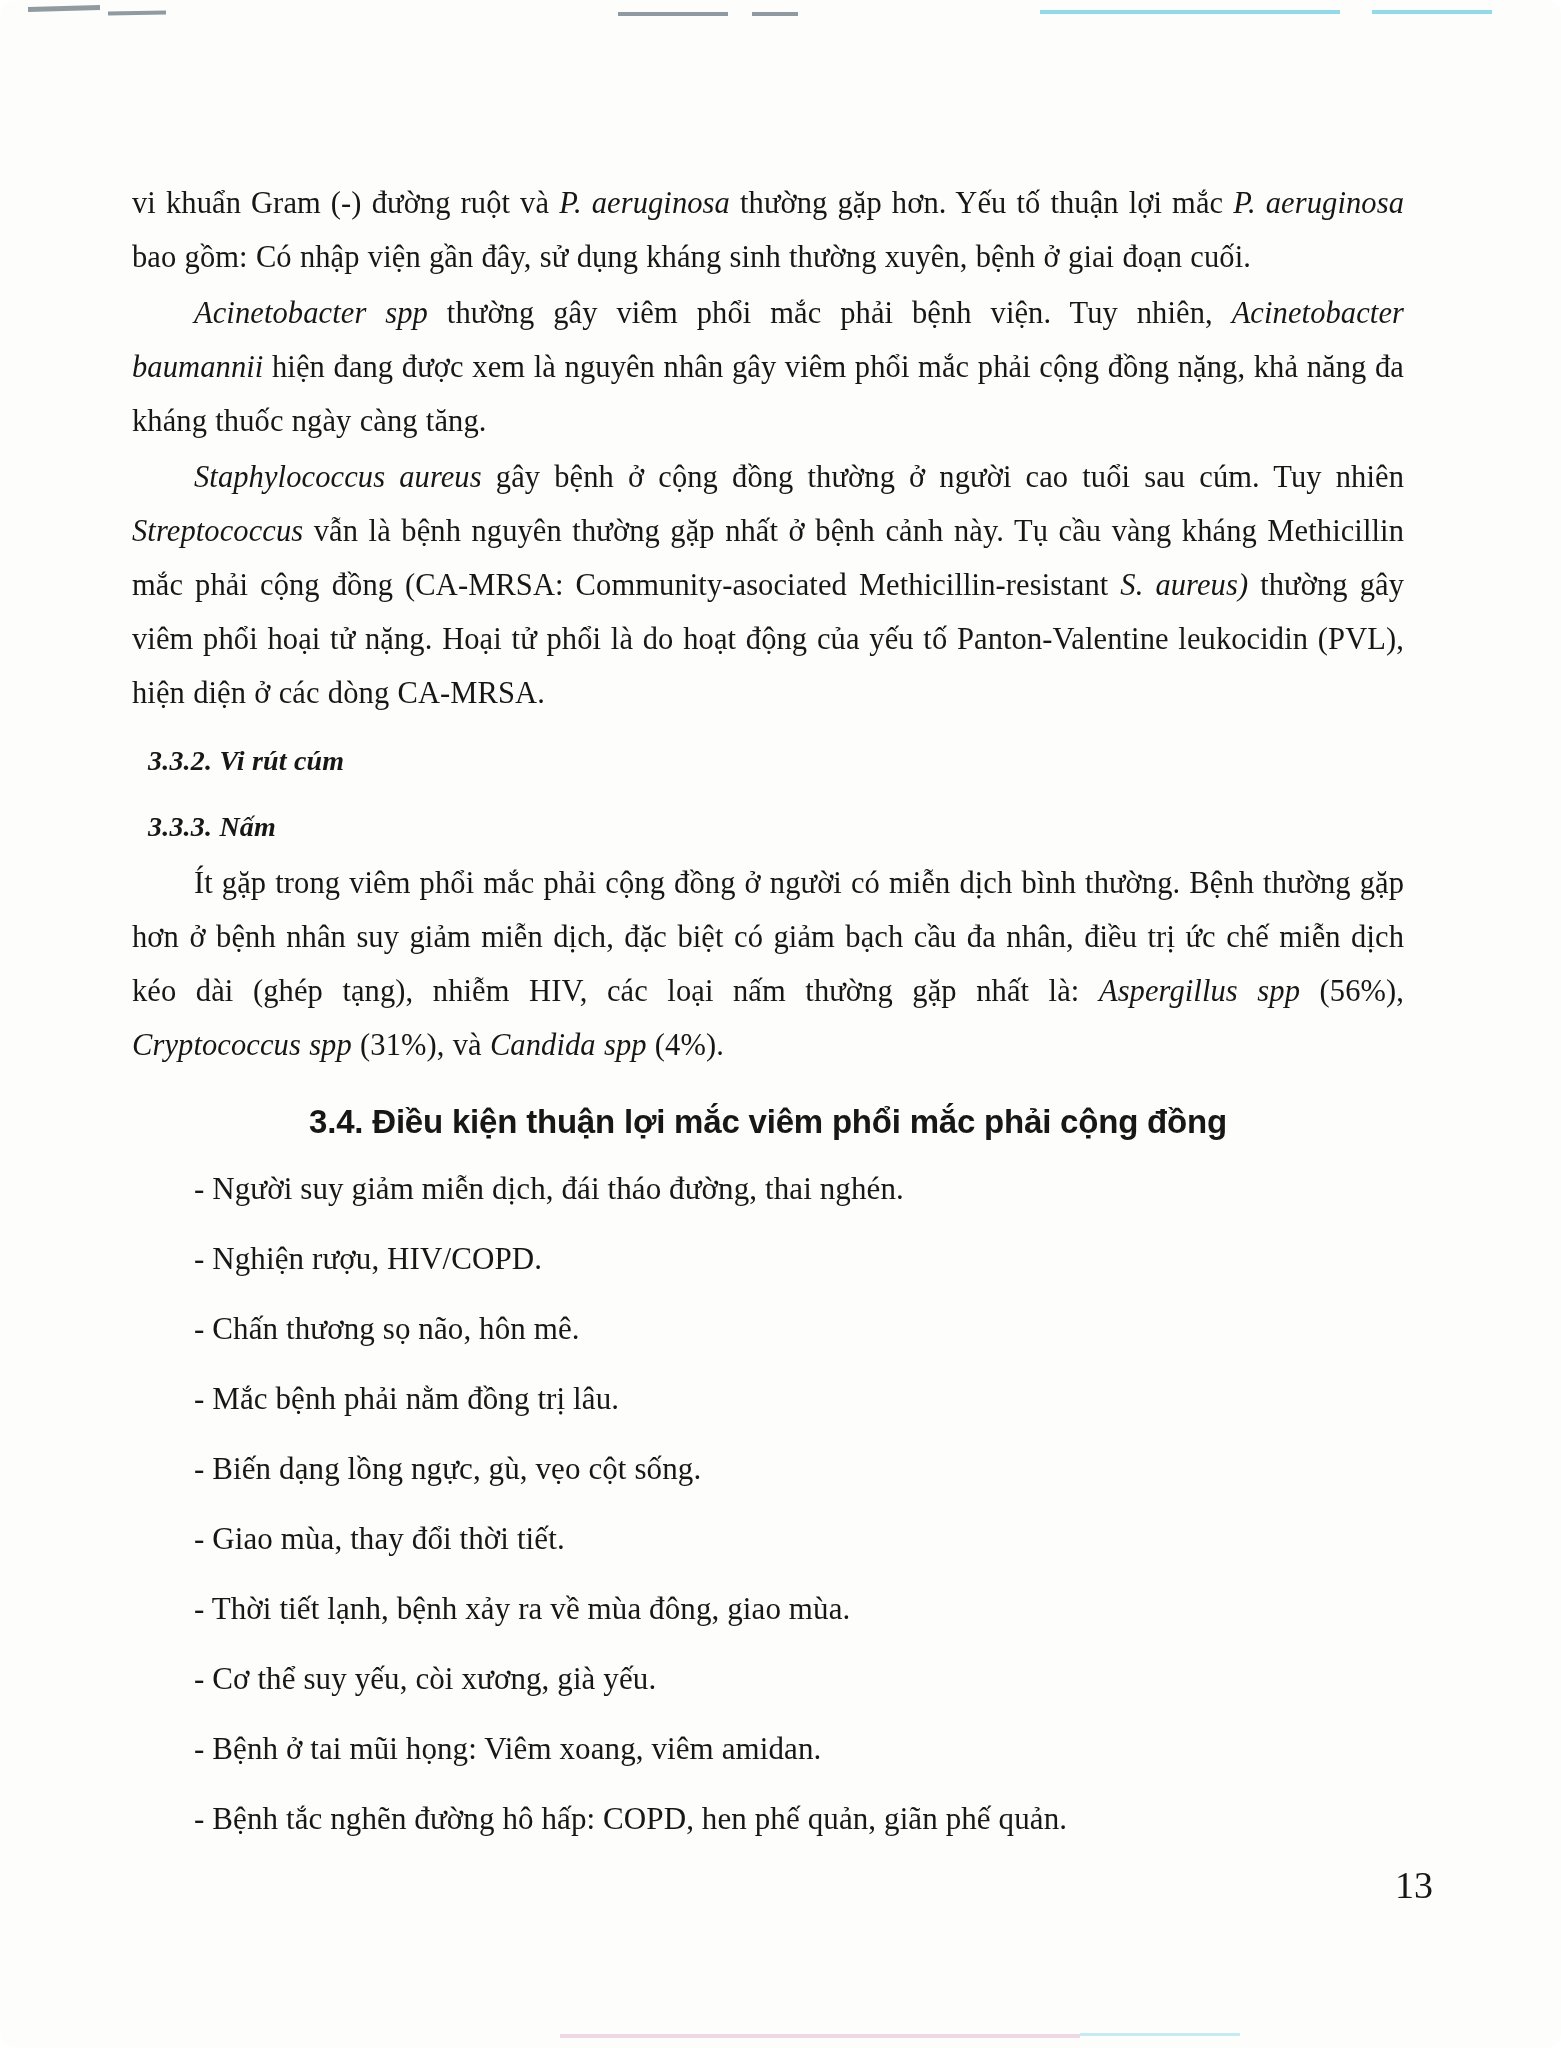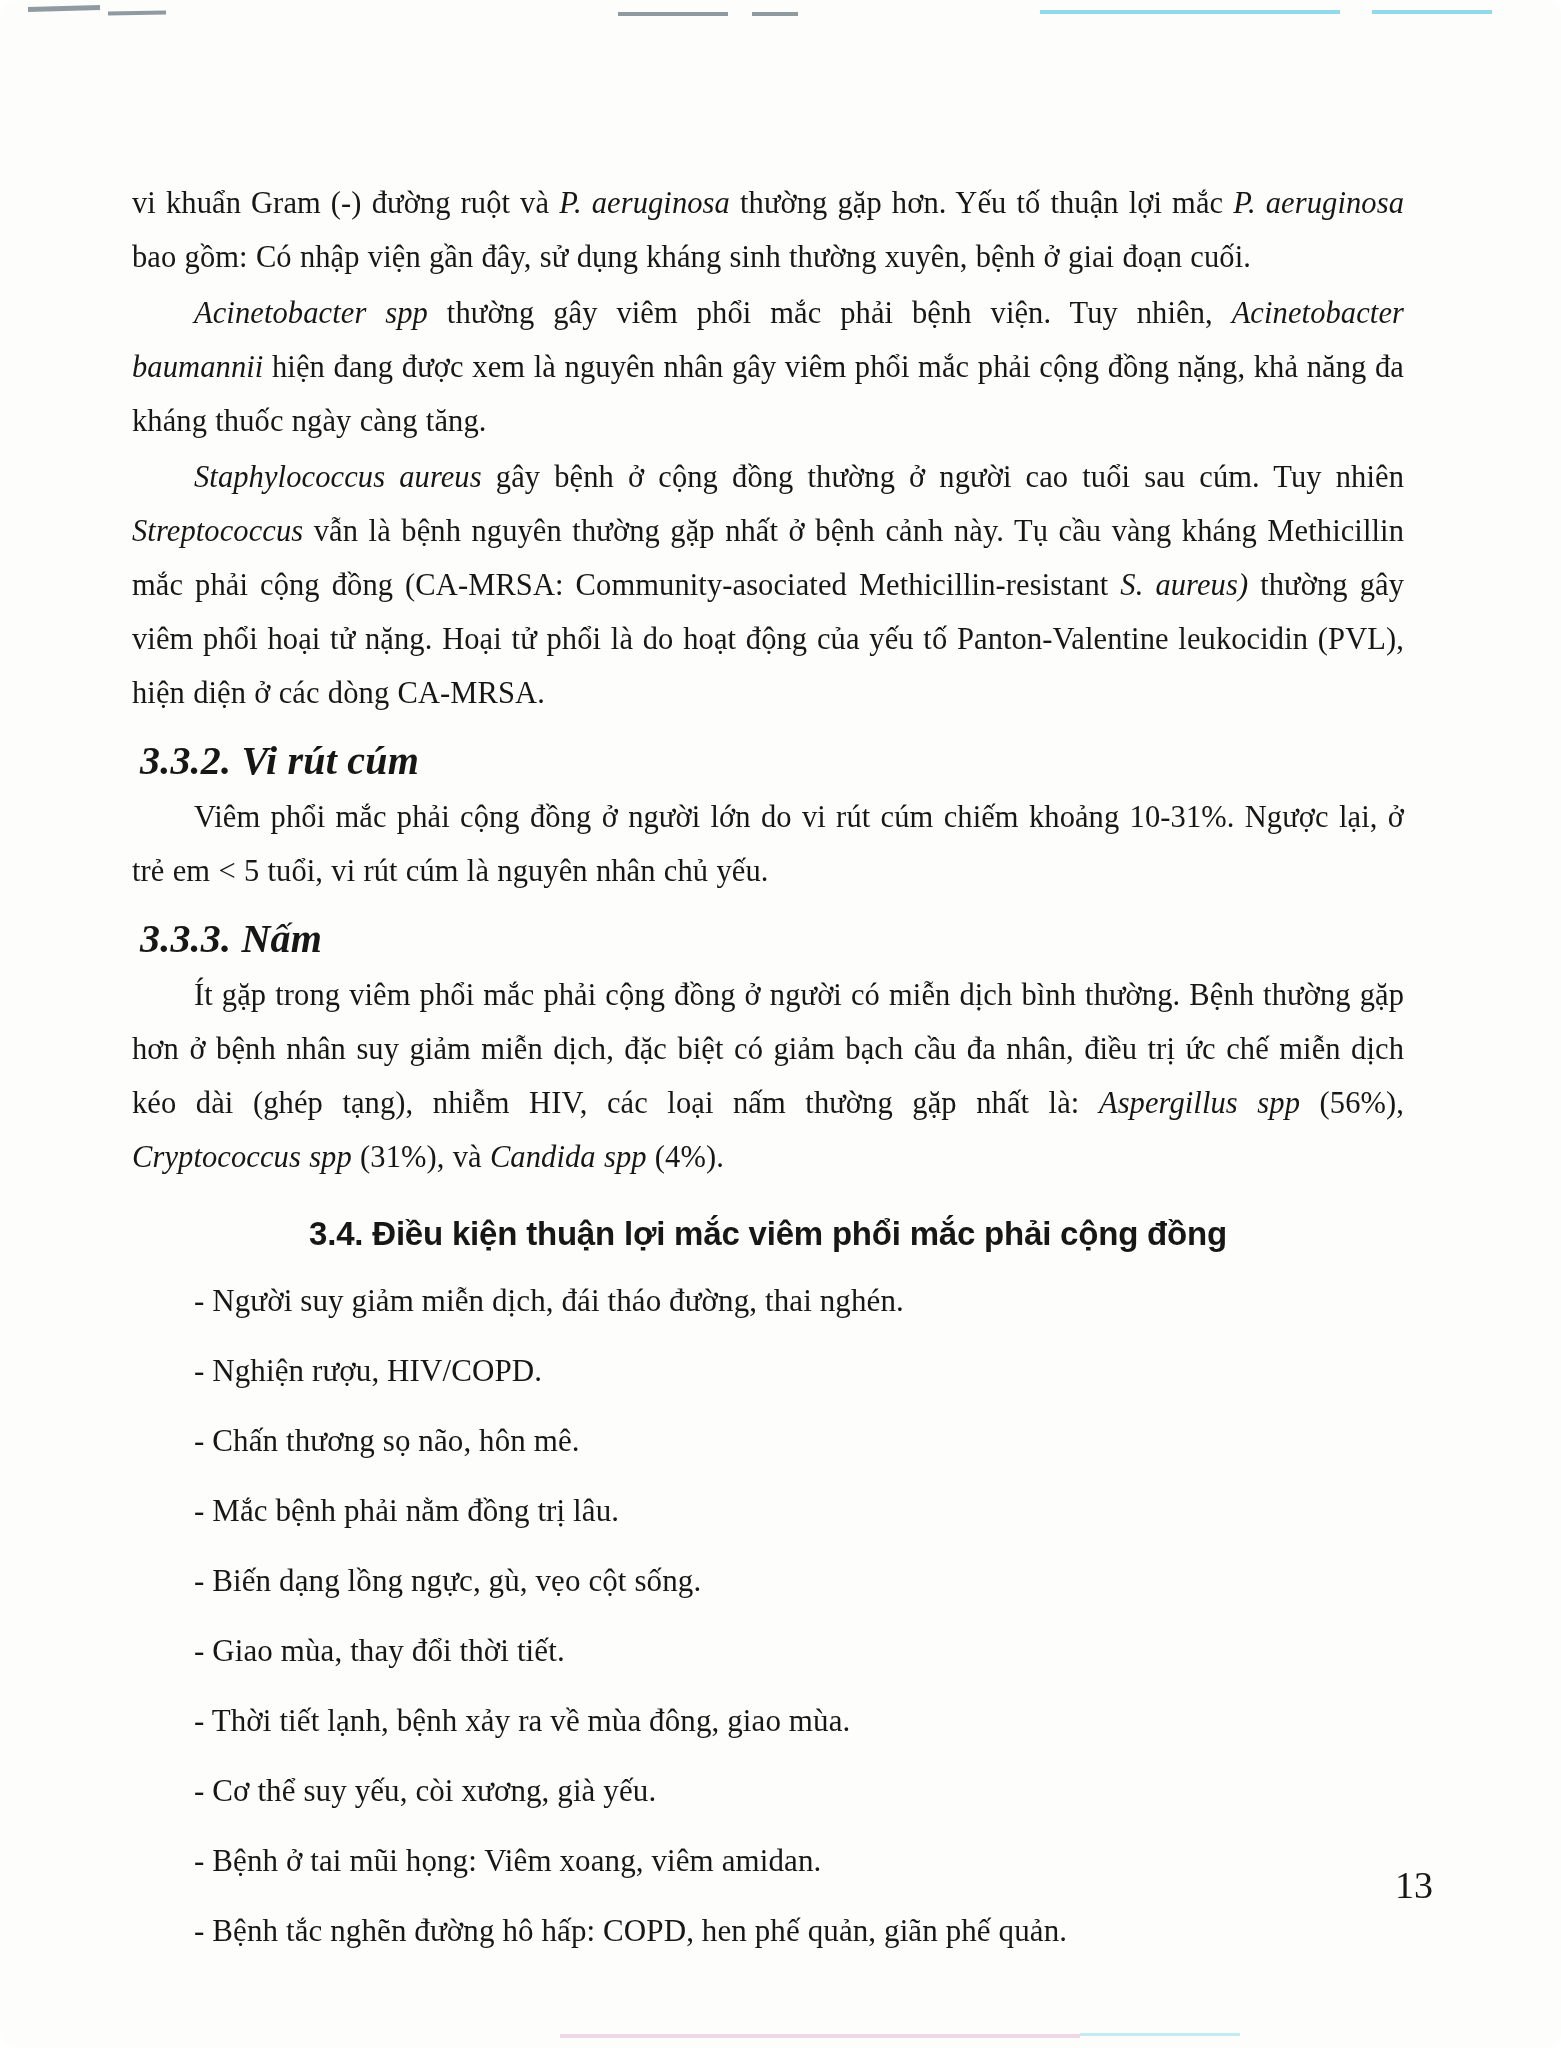--- a/index.html
+++ b/index.html
@@ -48,22 +48,22 @@
     text-align: justify;
     text-indent: 62px;
     letter-spacing: 0.1px;
     word-spacing: 0.5px;
   }
   p.para.first { text-indent: 0; }
 
   .it { font-style: italic; }
 
   h3.subhead {
-    margin: 16px 0 4px 8px;
-    font-size: 40px;
+    margin: 16px 0 4px 16px;
+    font-size: 28px;
     font-weight: bold;
     font-style: italic;
     line-height: 50px;
     letter-spacing: 0.2px;
   }
 
   h2.section {
     margin: 24px 0 6px 0;
     font-size: 33px;
     font-weight: bold;
@@ -116,21 +116,20 @@
   <div class="content">
 
     <p class="para first"><span>vi khuẩn Gram (-) đường ruột và </span><span class="it">P. aeruginosa</span><span> thường gặp hơn. Yếu tố thuận lợi mắc </span><span class="it">P. aeruginosa</span><span> bao gồm: Có nhập viện gần đây, sử dụng kháng sinh thường xuyên, bệnh ở giai đoạn cuối.</span></p>
 
     <p class="para"><span class="it">Acinetobacter spp</span><span> thường gây viêm phổi mắc phải bệnh viện. Tuy nhiên, </span><span class="it">Acinetobacter baumannii</span><span> hiện đang được xem là nguyên nhân gây viêm phổi mắc phải cộng đồng nặng, khả năng đa kháng thuốc ngày càng tăng.</span></p>
 
     <p class="para"><span class="it">Staphylococcus aureus</span><span> gây bệnh ở cộng đồng thường ở người cao tuổi sau cúm. Tuy nhiên </span><span class="it">Streptococcus</span><span> vẫn là bệnh nguyên thường gặp nhất ở bệnh cảnh này. Tụ cầu vàng kháng Methicillin mắc phải cộng đồng (CA-MRSA: Community-asociated Methicillin-resistant </span><span class="it">S. aureus)</span><span> thường gây viêm phổi hoại tử nặng. Hoại tử phổi là do hoạt động của yếu tố Panton-Valentine leukocidin (PVL), hiện diện ở các dòng CA-MRSA.</span></p>
 
     <h3 class="subhead">3.3.2. Vi rút cúm</h3>
 
-    <p class="para"><span>Viêm phổi mắc phải cộng đồng ở người lớn do vi rút cúm chiếm khoảng 10-31%. Ngược lại, ở trẻ em &lt; 5 tuổi, vi rút cúm là nguyên nhân chủ yếu.</span></p>
 
 
     <h3 class="subhead">3.3.3. Nấm</h3>
 
     <p class="para"><span>Ít gặp trong viêm phổi mắc phải cộng đồng ở người có miễn dịch bình thường. Bệnh thường gặp hơn ở bệnh nhân suy giảm miễn dịch, đặc biệt có giảm bạch cầu đa nhân, điều trị ức chế miễn dịch kéo dài (ghép tạng), nhiễm HIV, các loại nấm thường gặp nhất là: </span><span class="it">Aspergillus spp</span><span> (56%), </span><span class="it">Cryptococcus spp</span><span> (31%), và </span><span class="it">Candida spp</span><span> (4%).</span></p>
 
     <h2 class="section">3.4. Điều kiện thuận lợi mắc viêm phổi mắc phải cộng đồng</h2>
 
     <ul class="bullets">
         <li>- Người suy giảm miễn dịch, đái tháo đường, thai nghén.</li>

